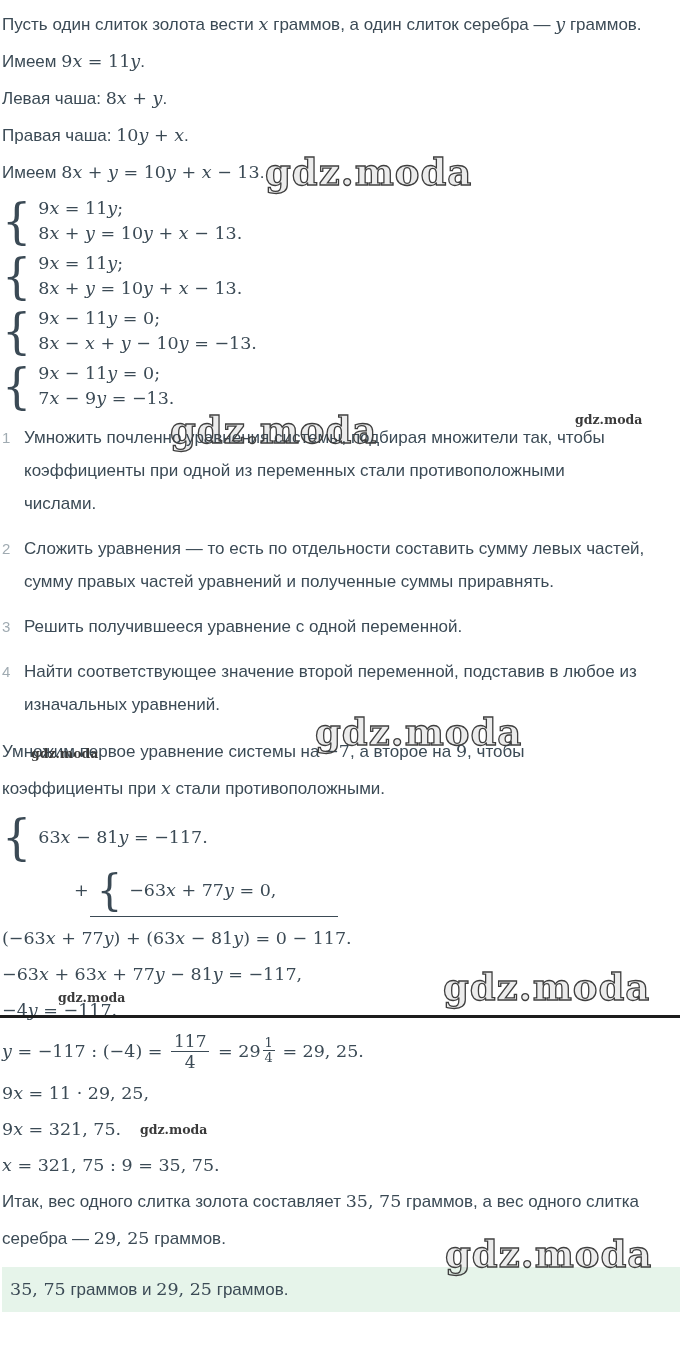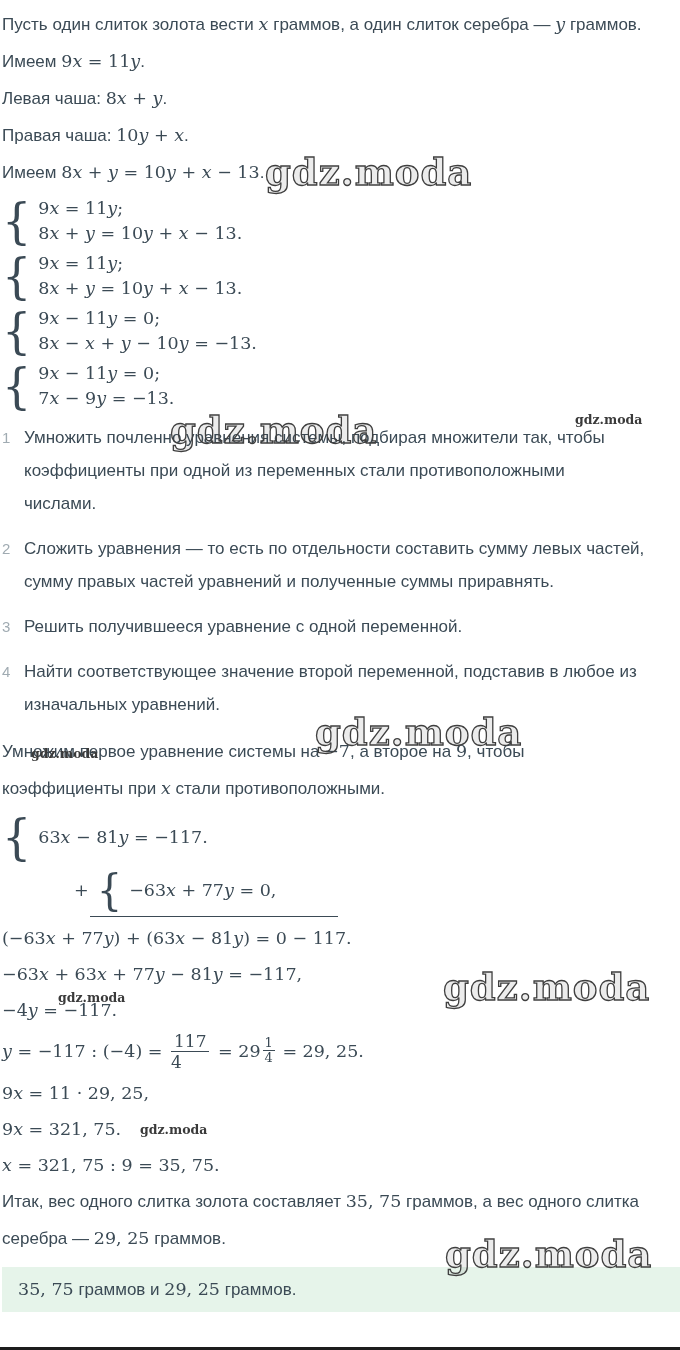--- a/index.html
+++ b/index.html
@@ -1,18 +1,18 @@
 <!DOCTYPE html>
 <html><head>
 <meta charset="utf-8">
 <style>
   html,body { margin:0; padding:0; background:#ffffff; }
   body { width:680px; height:1350px; overflow:hidden; position:relative;
          font-family:"Liberation Sans", sans-serif; font-size:17px; color:#3b4a55; }
-  .page { position:relative; width:680px; height:1350px; padding:6px 0 0 2px; box-sizing:border-box; }
+  .page { position:relative; width:680px; height:1018px; padding:6px 0 0 2px; box-sizing:border-box; }
   .para { margin:0; line-height:37px; }
   .t { font-family:"Liberation Sans", sans-serif; }
   .m { font-family:"DejaVu Serif", serif; font-size:17.5px; }
   .m i { font-style:italic; }
   
   .sys { display:flex; align-items:center; margin:5px 0 5px 0; }
   .brace { font-family:"DejaVu Serif", serif; font-size:46px; line-height:50px;
            font-weight:400; margin-right:7px; transform:scaleY(1.05); display:inline-block; }
   .sys .rows > div { line-height:25px; }
   
@@ -22,28 +22,28 @@
   .steps .step-text { display:block; }
   
   .eq { line-height:36px; margin:0; }
   .eq.tall { line-height:46px; }
   .add { display:flex; align-items:center; margin:2px 0 0 72px; }
   .add .plus { margin-right:8px; }
   .add .brace { font-size:40px; line-height:46px; }
   .add .rows > div { line-height:25px;text-align:center; }
   .sum-bar { width:248px; margin:3px 0 3px 88px; border-bottom:1.5px solid #3b4a55; height:0; }
   
-  .frac { display:inline-block; text-align:left; vertical-align:-11px;
+  .frac { display:inline-block; text-align:center; vertical-align:-11px;
           font-family:"DejaVu Serif", serif; margin:0 3px; }
   .frac .fnum { display:block; border-bottom:1px solid currentColor; padding:0 3px; line-height:20px; }
   .frac .fden { display:block; line-height:20px; }
   .frac.small { font-size:13px; vertical-align:-5px; margin:0 2px; }
   .frac.small .fnum, .frac.small .fden { line-height:14px; padding:0 2px; }
   
-  .answer { background:#e6f4ea; margin-top:10px; padding:5px 16px; line-height:34px; }
+  .answer { background:#e6f4ea; margin-top:10px; padding:5px 8px; line-height:34px; }
   
   .wm { position:absolute; font-family:"DejaVu Serif", serif; font-weight:700;
         pointer-events:none; white-space:nowrap; }
   .wm.lg { font-size:37px; letter-spacing:1px; color:rgba(70,70,70,0.10);
            -webkit-text-stroke:1.3px #3f3f3f; }
   .wm.sm { font-size:12.5px; color:#3a3a3a; }
   .bottom-edge { position:absolute; left:0; bottom:0; width:680px; height:3px; background:#1c1c1c; }
 </style>
 </head>
 <body>

